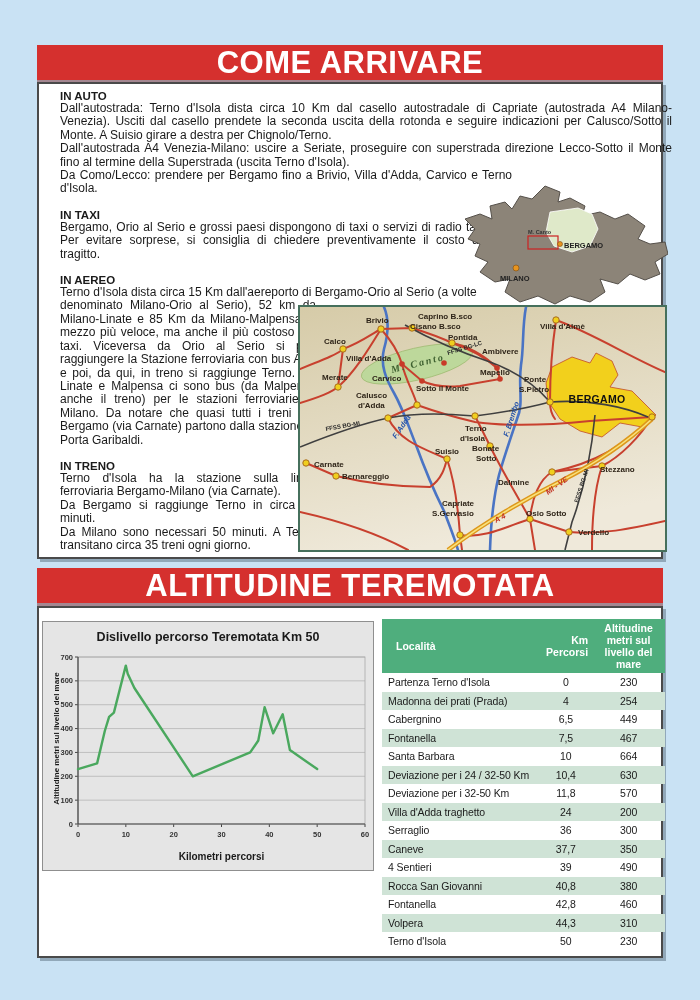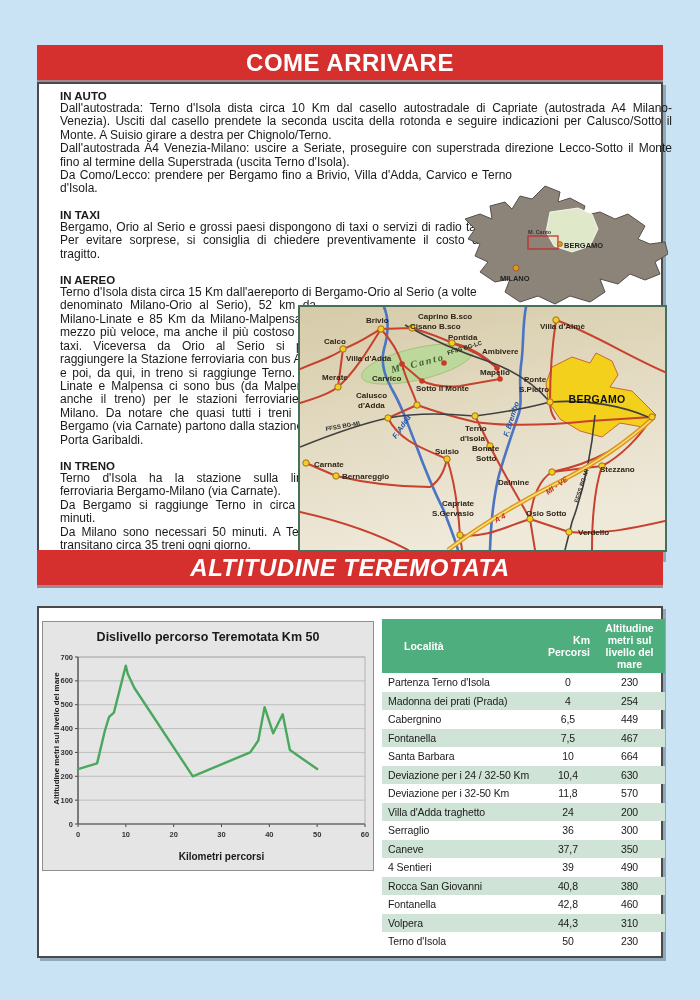--- a/index.html
+++ b/index.html
@@ -1,20 +1,20 @@
 <!DOCTYPE html>
 <html><head>
 <meta charset="utf-8">
 <style>
   html,body{margin:0;padding:0;}
   body{width:700px;height:1000px;background:#c9e2f4;position:relative;
        font-family:"Liberation Sans",sans-serif;color:#1a1a1a;overflow:hidden;}
   .redbar{position:absolute;left:37px;width:626px;height:35px;background:#d5302e;
           box-shadow:0 3px 0 rgba(120,25,25,.45);display:flex;align-items:center;justify-content:center;}
-  .redbar h1{margin:12px;color:#fff;font-size:24px;font-weight:bold;letter-spacing:.5px;}
+  .redbar h1{margin:12px;color:#fff;font-size:31px;font-weight:bold;letter-spacing:.5px;}
   .whitebox{position:absolute;left:37px;width:622px;background:#fff;
             border:2px solid #4a4a4a;box-shadow:3px 3px 0 rgba(90,110,125,.5);}
   #box-arrivare{top:82px;height:473px;}
   #box-altitudine{top:606px;height:348px;}
   .content{position:absolute;left:21px;top:6px;right:7px;}
   h3.sec{font-size:11.5px;margin:13px 0 0 0;}
   h3.sec:first-child{margin-top:0;}
   p.body{font-size:12px;line-height:13.4px;margin:0;text-align:justify;}
   .w-full{width:612px;}.w-como{width:452px;}.w-taxi{width:428px;}
   .w-aereo1{width:505px;}.w-narrow{width:256px;}
@@ -44,21 +44,21 @@
                 font-size:8px;font-weight:bold;transform:rotate(-90deg);}
   #chart-xlabel{position:absolute;bottom:8px;left:35px;width:287px;text-align:center;
                 font-size:10px;font-weight:bold;}
   #plot{position:absolute;left:0;top:0;}
 
   
   #alt-table{position:absolute;left:343px;top:11px;width:283px;border-collapse:collapse;
              font-size:10.5px;}
   #alt-table th{background:#4fae7d;color:#fff;font-weight:bold;font-size:10.5px;
                 line-height:12px;padding:3px 4px;vertical-align:middle;}
-  #alt-table th.c1{text-align:left;width:148px;padding-left:22px;}
+  #alt-table th.c1{text-align:left;width:148px;padding-left:14px;}
   #alt-table th.c2{width:48px;text-align:right;}
   #alt-table th.c3{width:87px;text-align:center;}
   #alt-table td{height:18.5px;padding:0 4px;white-space:nowrap;letter-spacing:-.1px;}
   #alt-table td:first-child{padding-left:6px;}
   #alt-table td:nth-child(2),#alt-table td:nth-child(3){text-align:center;}
   #alt-table tbody tr:nth-child(even){background:#cfe3d6;}
 </style>
 </head>
 <body>
 
@@ -213,21 +213,21 @@
         <text x="208" y="130" class="water" transform="rotate(-72 208 130)">F. Brembo</text>
         <text x="148" y="48" class="rail" transform="rotate(-17 148 48)">FFSS BG-LC</text>
         <text x="26" y="124" class="rail" transform="rotate(-10 26 124)">FFSS BG-MI</text>
         <text x="278" y="196" class="rail" transform="rotate(-72 278 196)">FFSS BG-MI</text>
         <text x="248" y="188" class="hw" transform="rotate(-36 248 188)">MI - VE</text>
         <text x="196" y="216" class="hw" transform="rotate(-28 196 216)">A 4</text>
       </g>
   </svg>
 </div>
 
-<div class="redbar" style="top:550px;font-style:italic;">
+<div class="redbar" style="top:568px;">
   <h1>ALTITUDINE TEREMOTATA</h1>
 </div>
 
 <div class="whitebox" id="box-altitudine">
   <div id="chart-panel">
     <div id="chart-title">Dislivello percorso Teremotata Km 50</div>
     <div id="chart-ylabel">Altitudine metri sul livello del mare</div>
     <div id="chart-xlabel">Kilometri percorsi</div>
     <svg id="plot" width="330" height="248" viewBox="0 0 330 248">
         <line x1="32" y1="202" x2="35" y2="202" stroke="#444" stroke-width="1"></line>

